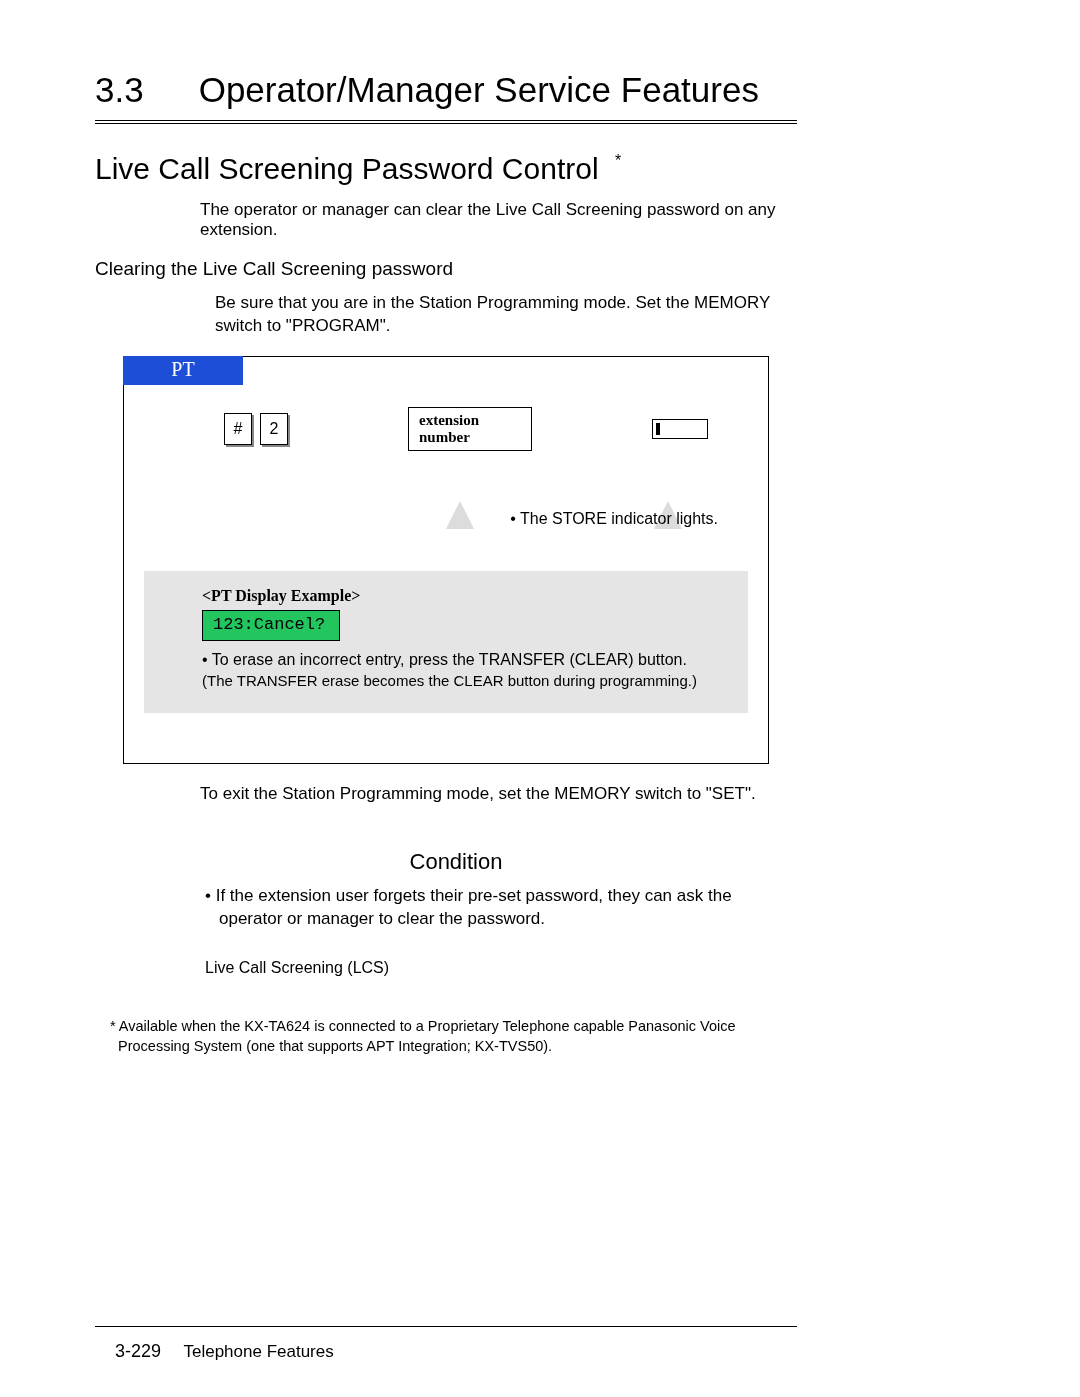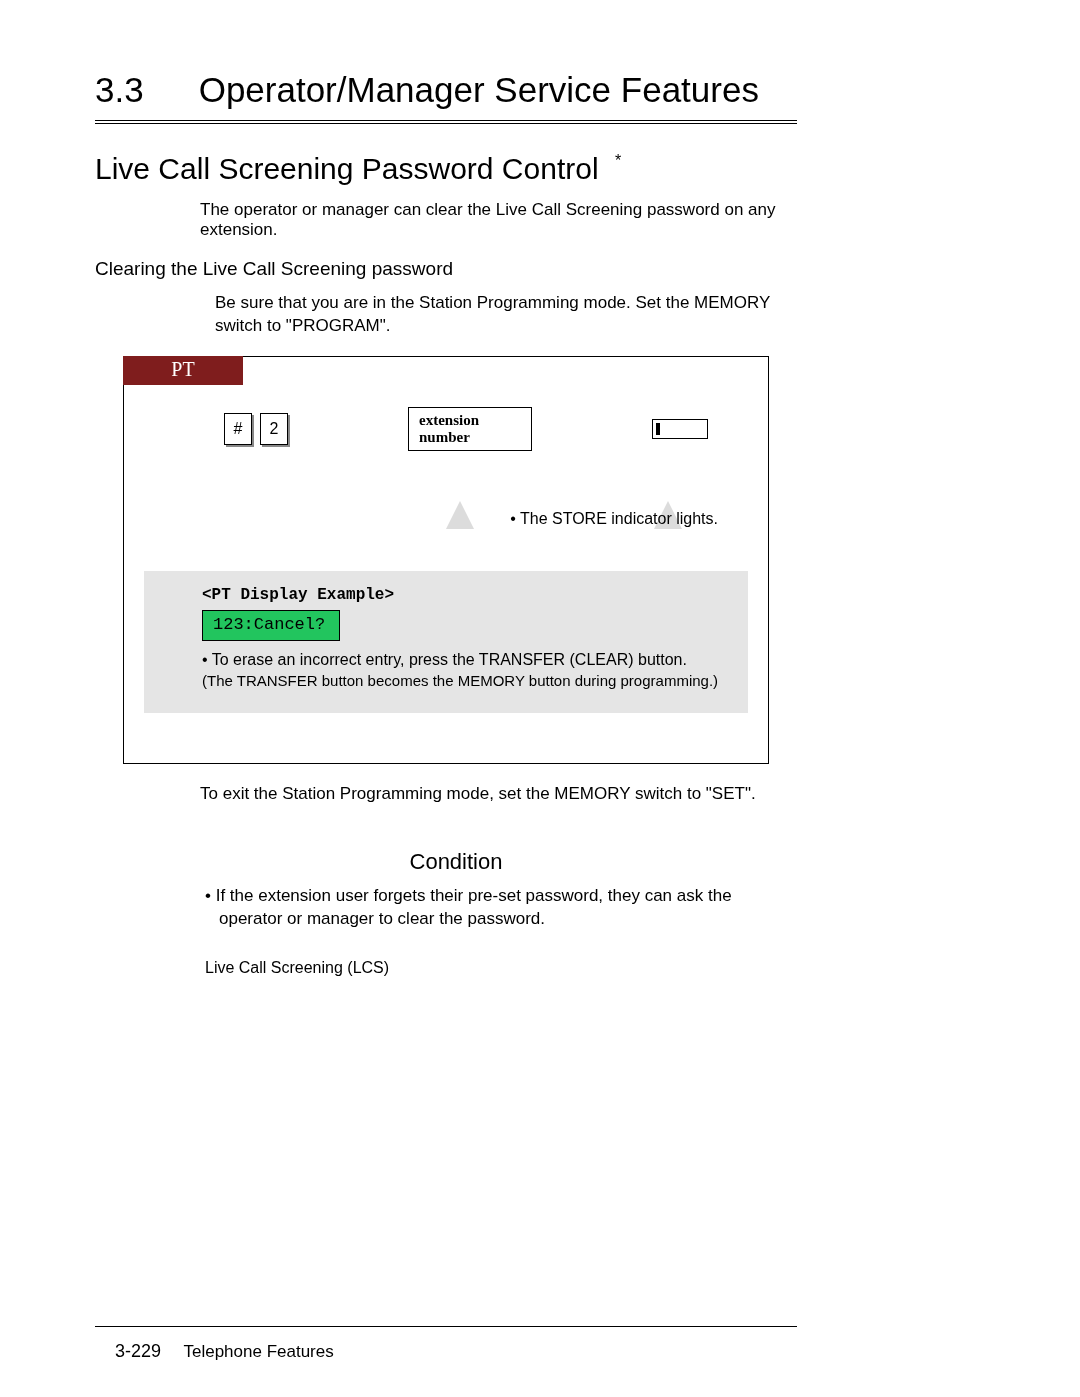--- a/index.html
+++ b/index.html
@@ -56,21 +56,21 @@
   }
 
   
   .proc-box {
     border: 1.5px solid #000;
     margin: 0 28px 20px 28px;
     position: relative;
     padding-bottom: 50px;
   }
   .pt-tab {
-    background: #7f1d1d;
+    background: #1d4ed8;
     color: #fff;
     font-family: "Times New Roman", serif;
     font-size: 20px;
     padding: 2px 0 4px 0;
     width: 120px;
     text-align: center;
     margin-left: -1px;
     margin-top: -1px;
   }
   .step-row {
@@ -141,21 +141,21 @@
 
   .gray-panel {
     background: #e5e5e5;
     margin: 0 20px;
     padding: 14px 18px 22px 58px;
     box-sizing: border-box;
     font-size: 16px;
     line-height: 1.35;
   }
   .pt-display-label {
-    font-family: Liberation Mono, monospace;
+    font-family: Liberation Serif, serif;
     font-weight: bold;
     font-size: 16px;
     margin-bottom: 4px;
   }
   .display-box {
     background: #22c55e;
     border: 1px solid #000;
     display: inline-block;
     padding: 3px 14px 3px 10px;
     font-family: "Courier New", monospace;
@@ -253,30 +253,31 @@
     <div class="arrow-row">
       <div class="arrow a1"></div>
       <div class="arrow a2"></div>
       <div class="store-text">• The STORE indicator lights.</div>
     </div>
 
     <div class="gray-panel">
       <div class="pt-display-label">&lt;PT Display Example&gt;</div>
       <div class="display-box">123:Cancel?</div>
       <div class="erase-note">• To erase an incorrect entry, press the TRANSFER (CLEAR) button.</div>
-      <div class="erase-sub">(The TRANSFER button becomes the MEMORY button during programming.)</div>
+      <div class="erase-sub">(The TRANSFER erase becomes the CLEAR button during programming.)</div>
     </div>
   </div>
 
   <div class="exit-text">To exit the Station Programming mode, set the MEMORY switch to "SET".</div>
 
   <div class="cond-title">Condition</div>
   <div class="cond-body">• If the extension user forgets their pre-set password, they can ask the operator or manager to clear the password.</div>
 
   <div class="featref-body">Live Call Screening (LCS)</div>
 
+  <div class="footnote">* Available when the KX-TA624 is connected to a Proprietary Telephone capable Panasonic Voice Processing System (one that supports APT Integration; KX-TVS50).</div>
 
   <div class="footer-rule"></div>
   <div class="footer-text">
     <span class="page-num">3-229</span>
     <span>Telephone Features</span>
   </div>
 </div>
 
 </body></html>

